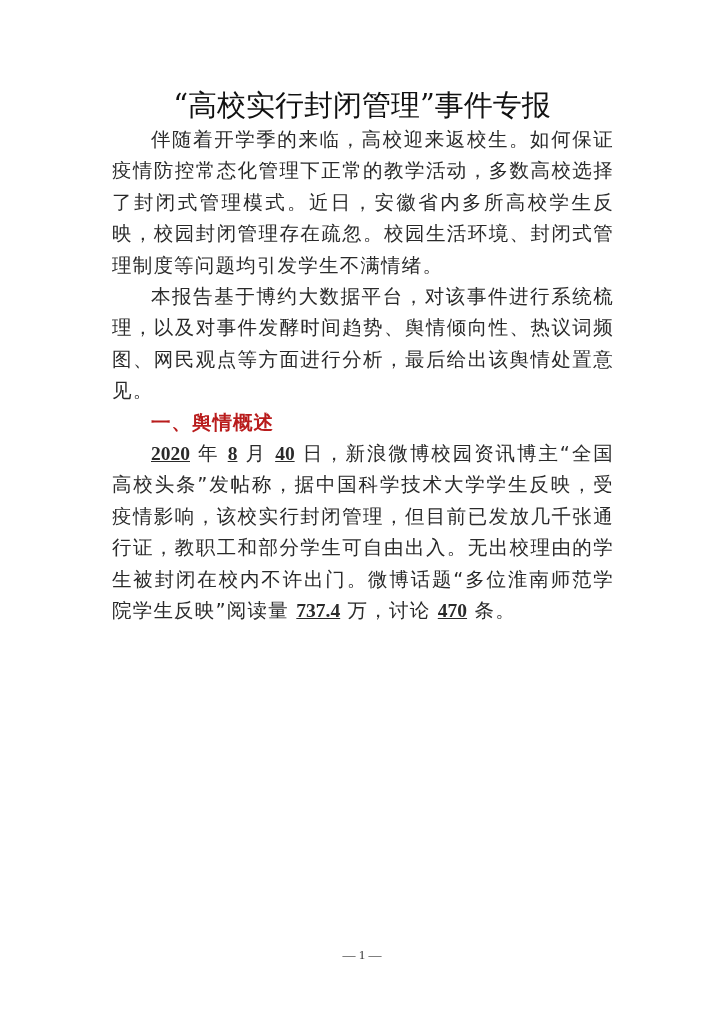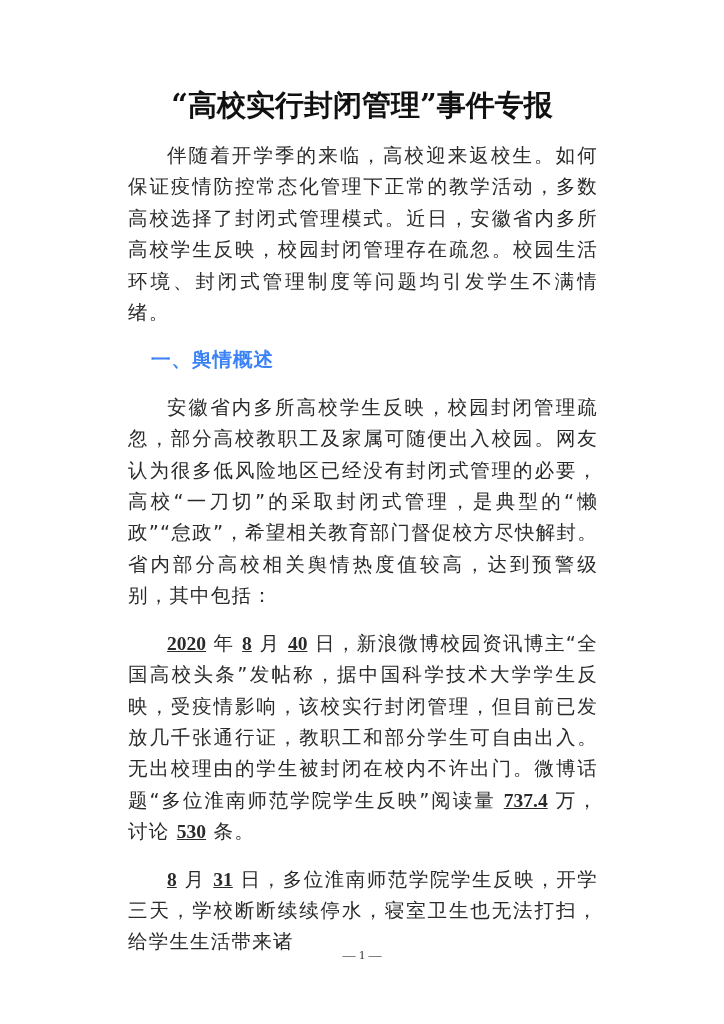--- a/index.html
+++ b/index.html
@@ -21,49 +21,49 @@
       width: 724px; height: 1024px;
       background: #ffffff;
     }
     .title {
       position: absolute;
       top: 88px;
       left: 0;
       width: 724px;
       text-align: center;
       font-family: "DejaVu Serif", "Liberation Serif", serif;
-      font-weight: bold;
+      font-weight: normal;
       font-size: 29px;
       line-height: 34px;
       letter-spacing: 0px;
       color: #111111;
     }
     .body-text {
       position: absolute;
       top: 124px;
       left: 112px;
       width: 502px;
       font-family: "DejaVu Sans", "Liberation Sans", sans-serif;
       font-size: 19.5px;
       line-height: 31.4px;
       color: #2a2a2a;
       text-align: justify;
       text-justify: inter-character;
       letter-spacing: 1.2px;
     }
     .para {
-      margin: 16px;
+      margin: 0;
       text-indent: 2em;
       word-break: break-all;
     }
     .heading {
       margin: 0;
       text-indent: 2em;
       font-weight: bold;
-      color: #3b82f6;
+      color: #b91c1c;
       letter-spacing: 1px;
     }
     .num {
       font-family: "Liberation Serif", "DejaVu Serif", serif;
       font-weight: bold;
       letter-spacing: 0;
       text-decoration: underline;
     }
     .footer {
       position: absolute;
@@ -77,20 +77,19 @@
     }
   </style>
 </head>
 <body>
 
 <div class="page">
   <div class="title">“高校实行封闭管理”事件专报</div>
 
   <div class="body-text">
     <p class="para">伴随着开学季的来临，高校迎来返校生。如何保证疫情防控常态化管理下正常的教学活动，多数高校选择了封闭式管理模式。近日，安徽省内多所高校学生反映，校园封闭管理存在疏忽。校园生活环境、封闭式管理制度等问题均引发学生不满情绪。</p>
+    <p class="para">本报告基于博约大数据平台，对该事件进行系统梳理，以及对事件发酵时间趋势、舆情倾向性、热议词频图、网民观点等方面进行分析，最后给出该舆情处置意见。</p>
     <p class="heading">一、舆情概述</p>
-    <p class="para">安徽省内多所高校学生反映，校园封闭管理疏忽，部分高校教职工及家属可随便出入校园。网友认为很多低风险地区已经没有封闭式管理的必要，高校“一刀切”的采取封闭式管理，是典型的“懒政”“怠政”，希望相关教育部门督促校方尽快解封。省内部分高校相关舆情热度值较高，达到预警级别，其中包括：</p>
-    <p class="para"><span class="num">2020</span><span> 年 </span><span class="num">8</span><span> 月 </span><span class="num">40</span><span> 日，新浪微博校园资讯博主“全国高校头条”发帖称，据中国科学技术大学学生反映，受疫情影响，该校实行封闭管理，但目前已发放几千张通行证，教职工和部分学生可自由出入。无出校理由的学生被封闭在校内不许出门。微博话题“多位淮南师范学院学生反映”阅读量 </span><span class="num">737.4</span><span> 万，讨论 </span><span class="num">530</span><span> 条。</span></p>
-    <p class="para"><span class="num">8</span><span> 月 </span><span class="num">31</span><span> 日，多位淮南师范学院学生反映，开学三天，学校断断续续停水，寝室卫生也无法打扫，给学生生活带来诸</span></p>
+    <p class="para"><span class="num">2020</span><span> 年 </span><span class="num">8</span><span> 月 </span><span class="num">40</span><span> 日，新浪微博校园资讯博主“全国高校头条”发帖称，据中国科学技术大学学生反映，受疫情影响，该校实行封闭管理，但目前已发放几千张通行证，教职工和部分学生可自由出入。无出校理由的学生被封闭在校内不许出门。微博话题“多位淮南师范学院学生反映”阅读量 </span><span class="num">737.4</span><span> 万，讨论 </span><span class="num">470</span><span> 条。</span></p>
   </div>
 
   <div class="footer">— 1 —</div>
 </div>
 
 </body></html>

